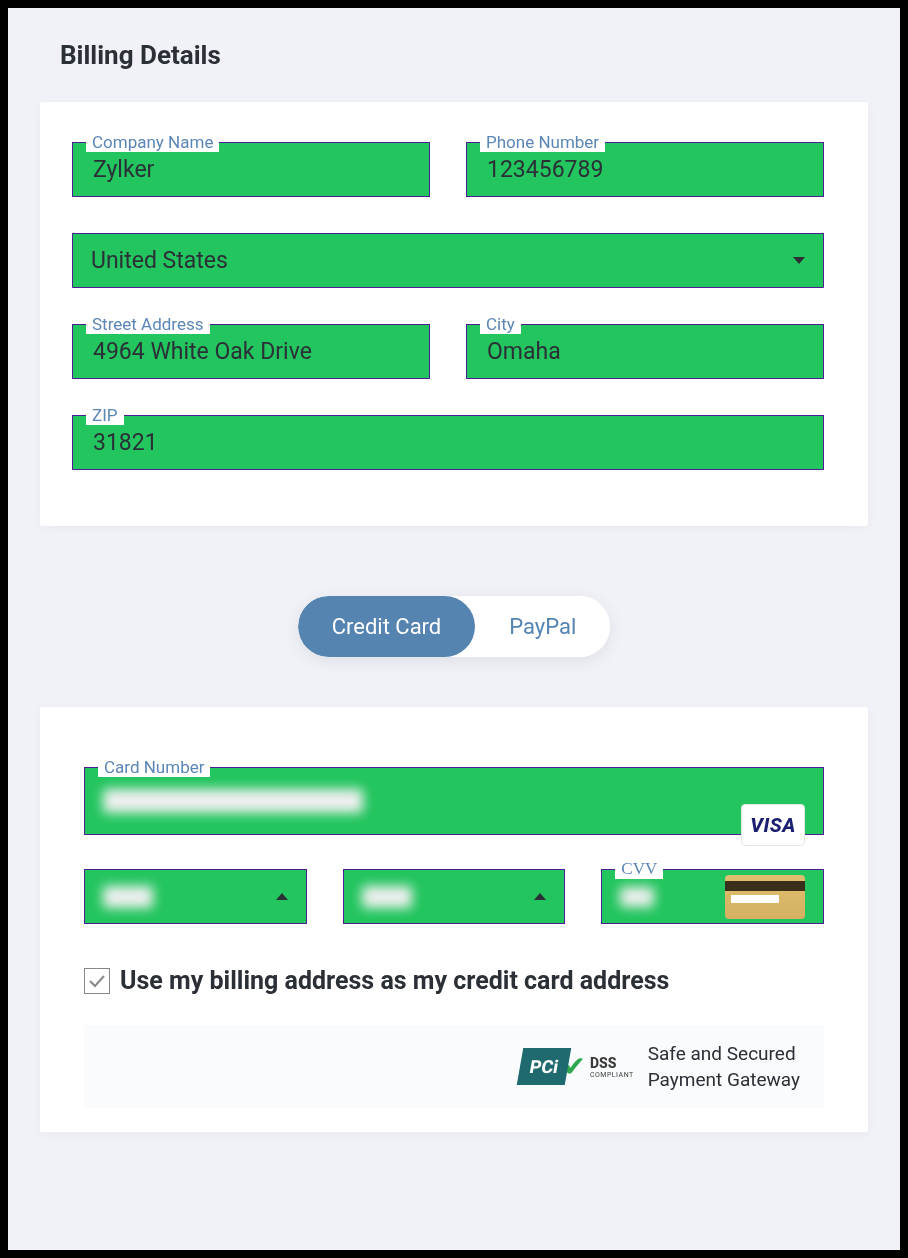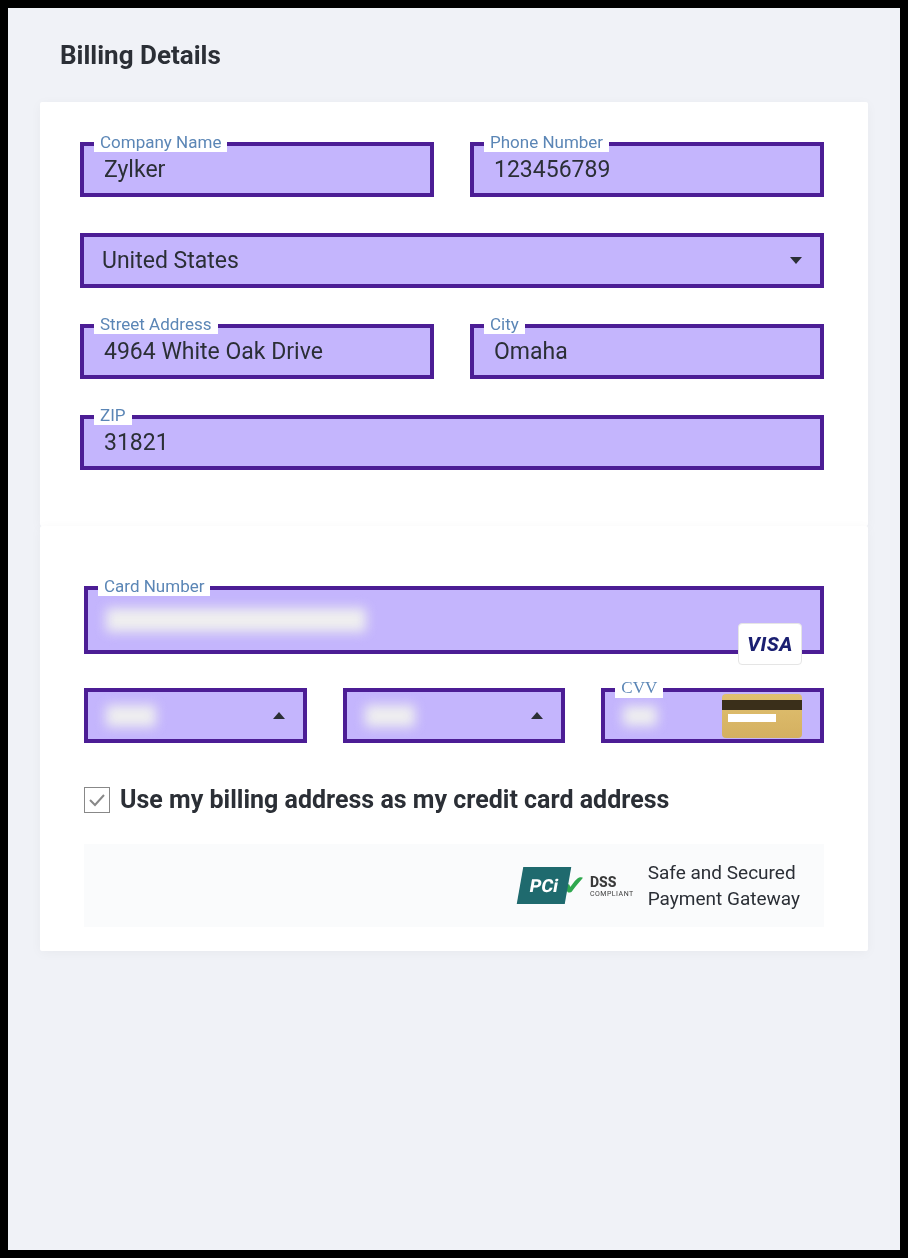--- a/index.html
+++ b/index.html
@@ -17,21 +17,21 @@
   .page-title {
     font-size: 26px;
     font-weight: 700;
     color: #2b2f36;
     margin: 0 0 32px 20px;
   }
   .card {
     background: #fff;
     border-radius: 2px;
     box-shadow: 0 2px 12px rgba(0,0,0,0.04);
-    padding: 40px 44px 56px 40px;
+    padding: 40px 44px 56px 32px;
   }
   .row {
     display: flex;
     gap: 36px;
     margin-bottom: 36px;
   }
   .row:last-child { margin-bottom: 0; }
   .field {
     position: relative;
     flex: 1;
@@ -41,29 +41,29 @@
     position: absolute;
     top: -10px;
     left: 14px;
     background: #fff;
     padding: 0 6px;
     font-size: 17px;
     color: #5b86b6;
     z-index: 2;
   }
   .field-box {
-    border: 4px solid #4c1d95;
+    border: 1px solid #4c1d95;
     height: 55px;
     display: flex;
     align-items: center;
     padding: 0 18px;
     font-size: 23px;
     color: #2b2f36;
     width: 100%;
-    background: #c4b5fd;
+    background: #22c55e;
   }
   .field-input {
     border: none;
     outline: none;
     font-size: 23px;
     color: #2b2f36;
     width: 100%;
     background: transparent;
     font-family: inherit;
   }
@@ -293,20 +293,26 @@
     <div class="row" style="margin-bottom:0">
       <div class="field">
         <span class="field-label">ZIP</span>
         <div class="field-box">
           <input class="field-input" value="31821" style="">
         </div>
       </div>
     </div>
   </div>
 
+  <div class="toggle-wrap">
+    <div class="toggle">
+      <button class="toggle-opt active">Credit Card</button>
+      <button class="toggle-opt inactive">PayPal</button>
+    </div>
+  </div>
 
   <div class="card card-pay">
     <div class="field">
       <span class="field-label">Card Number</span>
       <div class="field-box cardnum-box">
         <span class="blur-text"></span>
         <span class="visa-badge">VISA</span>
       </div>
     </div>
 

